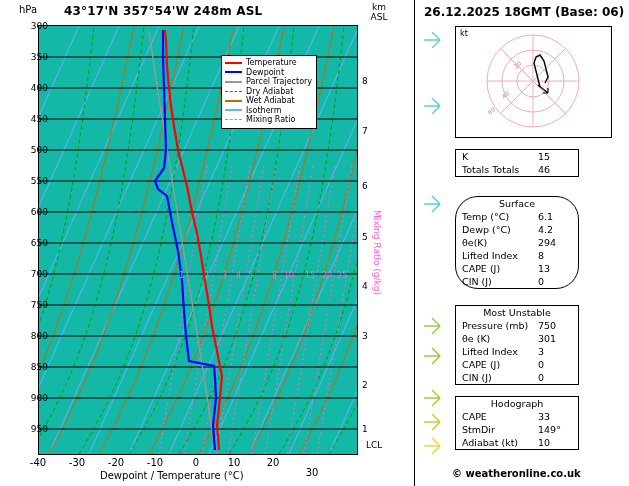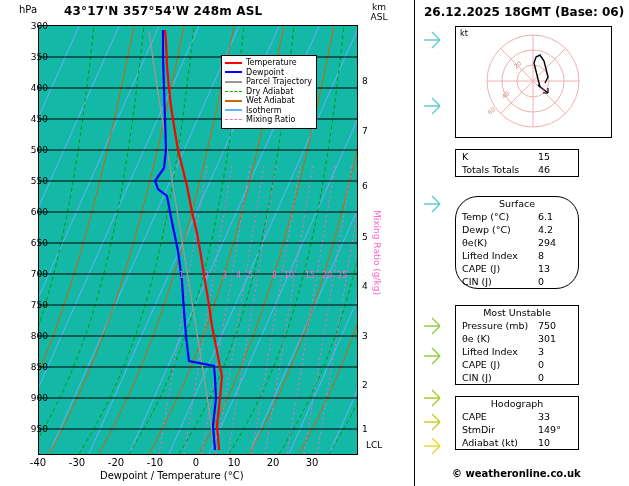--- a/index.html
+++ b/index.html
@@ -204,21 +204,21 @@
   <div class="kmlab" style="top:424px">1</div>
   <div class="lcl">LCL</div>
 
   <div class="xlab" style="left:23px;top:457px">-40</div>
   <div class="xlab" style="left:62px;top:457px">-30</div>
   <div class="xlab" style="left:101px;top:457px">-20</div>
   <div class="xlab" style="left:140px;top:457px">-10</div>
   <div class="xlab" style="left:181px;top:457px">0</div>
   <div class="xlab" style="left:219px;top:457px">10</div>
   <div class="xlab" style="left:258px;top:457px">20</div>
-  <div class="xlab" style="left:297px;top:457px">30</div>
+  <div class="xlab" style="left:297px;top:467px">30</div>
   <div class="xaxis-title">Dewpoint / Temperature (°C)</div>
   <div class="mixlabel">Mixing Ratio (g/kg)</div>
 
   <div class="divider"></div>
   <div class="rtitle">26.12.2025 18GMT (Base: 06)</div>
 
   <svg class="wind-barbs" viewBox="0 0 38 430">
     <g stroke-width="1.5" fill="none">
       <g stroke="#66cccc">
         <path d="M6 14 L22 14 M22 14 L14 6 M22 14 L14 22"></path>

